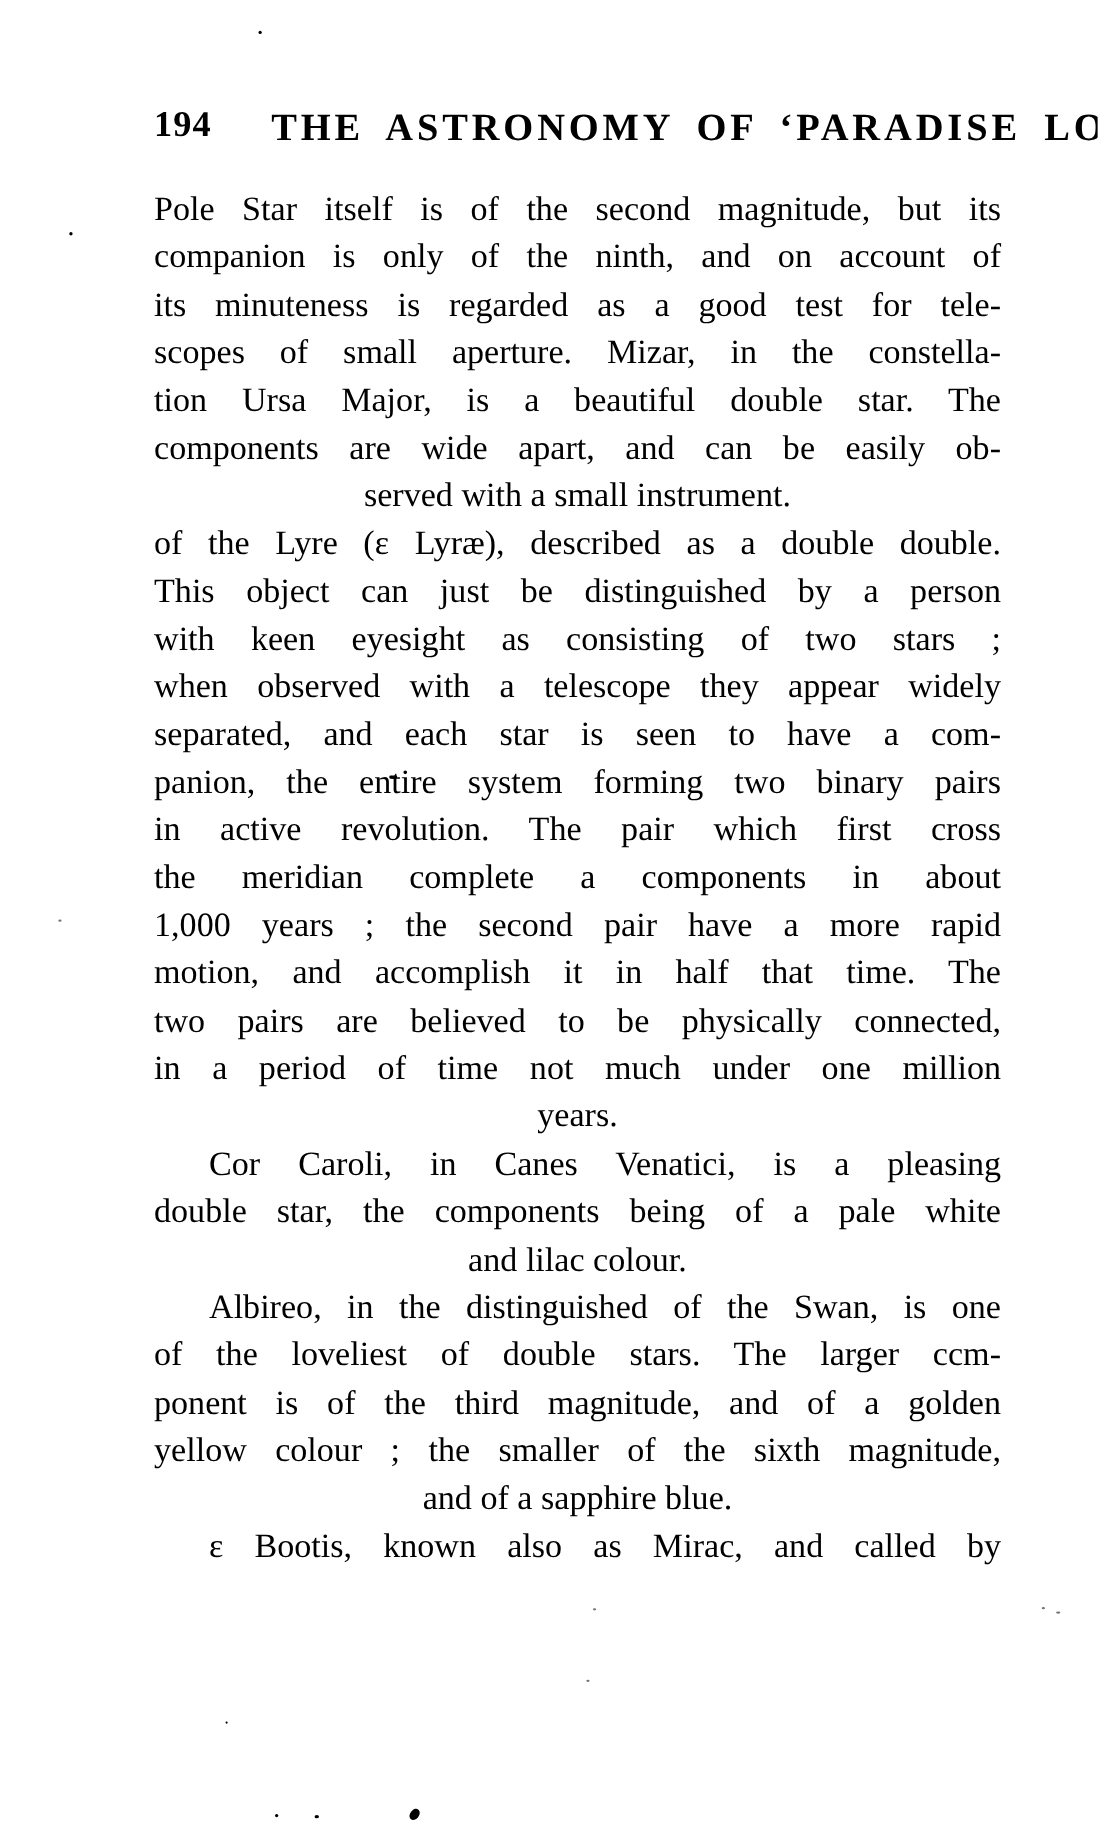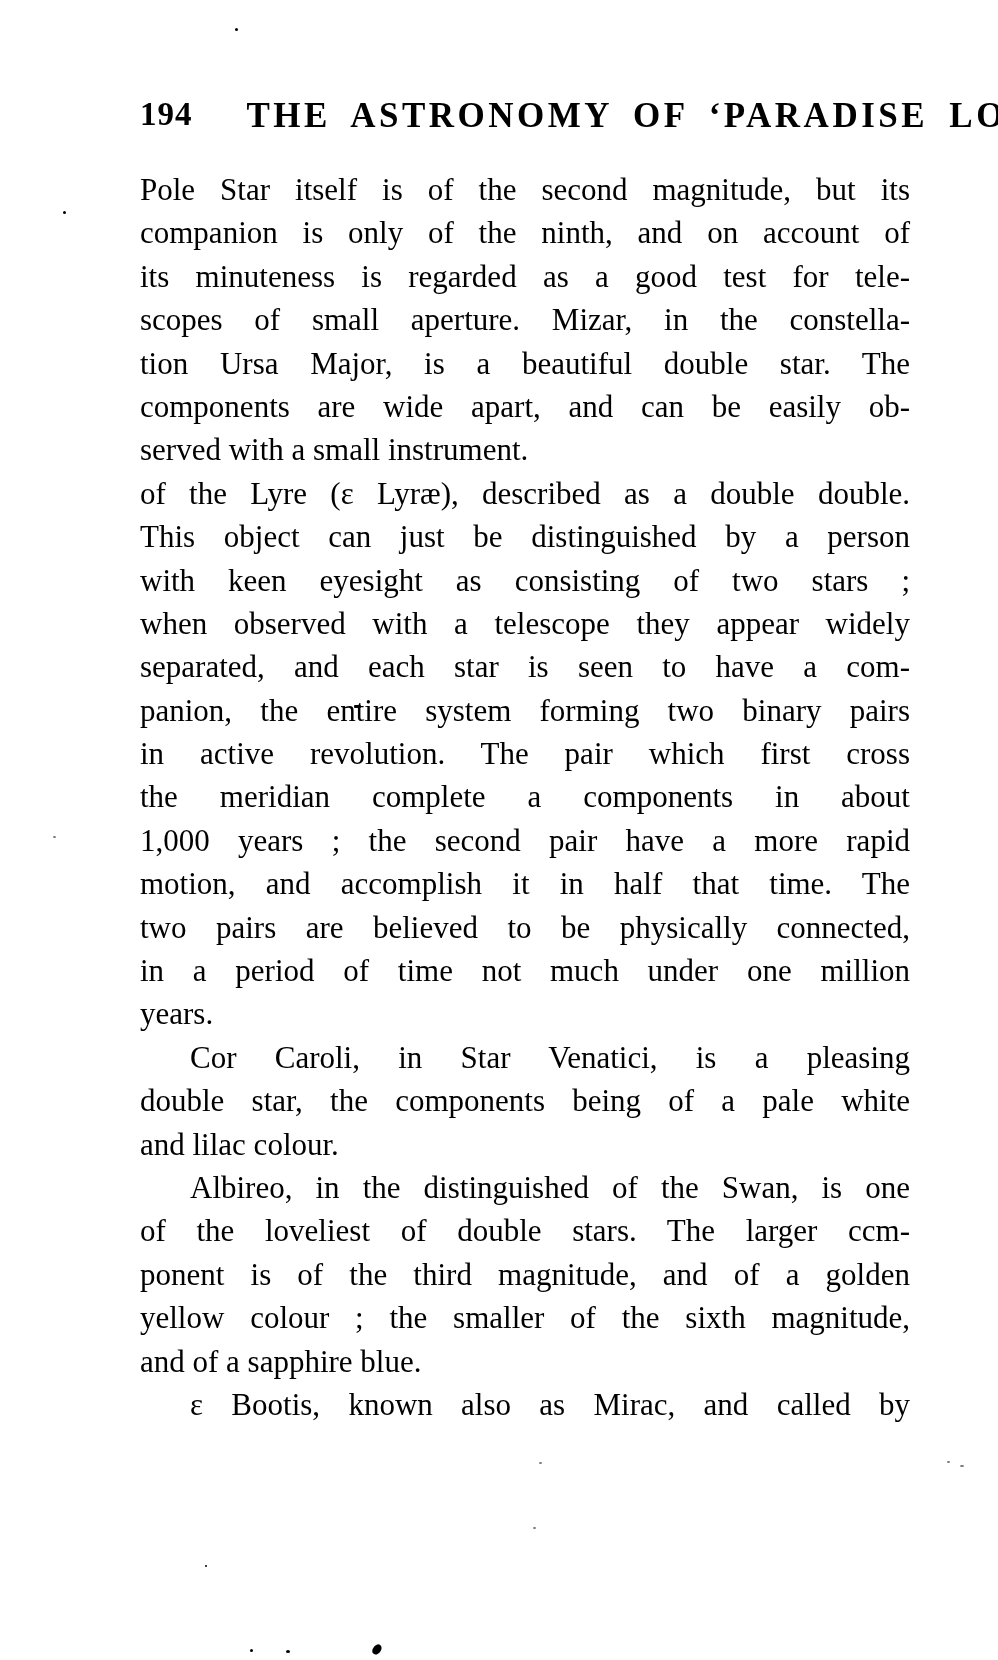--- a/index.html
+++ b/index.html
@@ -41,21 +41,21 @@
     position: absolute;
     top: 168px;
     left: 140px;
     width: 770px;
     font-size: 31px;
     line-height: 43.4px;
     text-rendering: optimizeLegibility;
   }
   .line {
     height: 43.4px;
-    text-align: left;
+    text-align: center;
   }
   .line.justify {
     text-align: justify;
     text-align-last: justify;
     text-justify: inter-word;
   }
   .line.indent {
     text-indent: 50px;
   }
   
@@ -101,21 +101,21 @@
       <div class="line justify">when observed with a telescope they appear widely</div>
       <div class="line justify">separated, and each star is seen to have a com-</div>
       <div class="line justify">panion, the entire system forming two binary pairs</div>
       <div class="line justify">in active revolution. The pair which first cross</div>
       <div class="line justify">the meridian complete a components in about</div>
       <div class="line justify">1,000 years ; the second pair have a more rapid</div>
       <div class="line justify">motion, and accomplish it in half that time. The</div>
       <div class="line justify">two pairs are believed to be physically connected,</div>
       <div class="line justify">in a period of time not much under one million</div>
       <div class="line">years.</div>
-      <div class="line justify indent">Cor Caroli, in Star Venatici, is a pleasing</div>
+      <div class="line justify indent">Cor Caroli, in Canes Venatici, is a pleasing</div>
       <div class="line justify">double star, the components being of a pale white</div>
       <div class="line">and lilac colour.</div>
       <div class="line justify indent">Albireo, in the distinguished of the Swan, is one</div>
       <div class="line justify">of the loveliest of double stars. The larger ccm-</div>
       <div class="line justify">ponent is of the third magnitude, and of a golden</div>
       <div class="line justify">yellow colour ; the smaller of the sixth magnitude,</div>
       <div class="line">and of a sapphire blue.</div>
       <div class="line justify indent">ε Bootis, known also as Mirac, and called by</div>
     </div>
 

